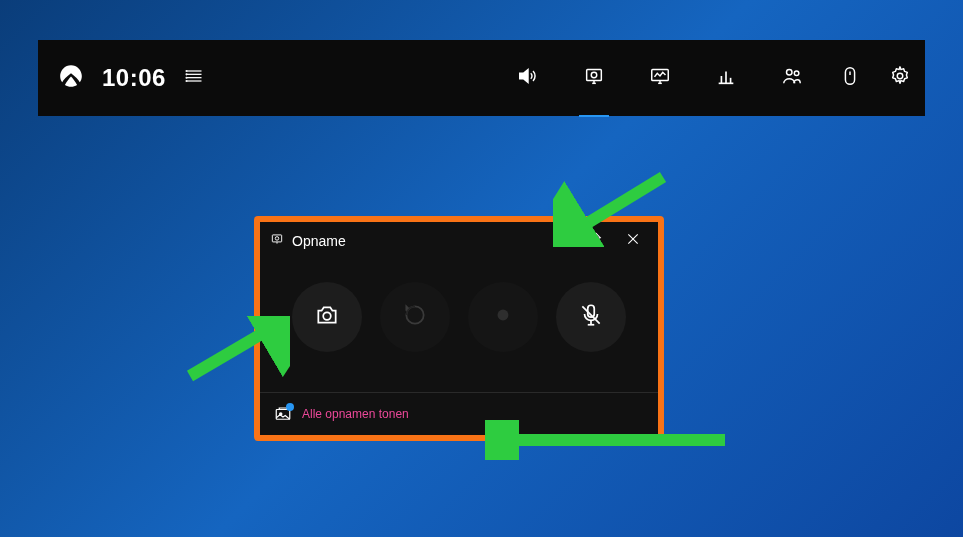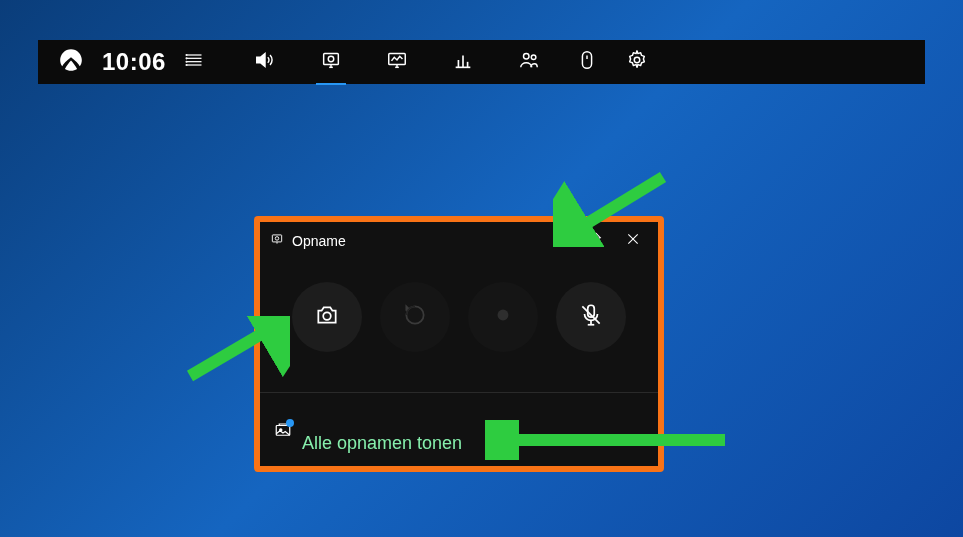--- a/index.html
+++ b/index.html
@@ -12,24 +12,25 @@
   position: relative;
   overflow: hidden;
 }
 
 
 .toolbar {
   position: absolute;
   top: 40px;
   left: 38px;
   right: 38px;
-  height: 44px;
+  height: 76px;
   background: #0b0b0b;
   display: flex;
   align-items: center;
+  justify-content: space-between;
 }
 .toolbar-left {
   display: flex;
   align-items: center;
   gap: 18px;
   padding: 0 20px;
   height: 100%;
 }
 .clock {
   font-size: 24px;
@@ -119,23 +120,22 @@
 .panel-footer {
   border-top: 1px solid #2a2a2a;
   display: flex;
   align-items: center;
   gap: 10px;
   padding: 12px 14px;
   cursor: pointer;
   position: relative;
 }
 .panel-footer-label {
-  font-size: 18px;
-  color: #86efac;
-  margin-top: 28px;
+  font-size: 12px;
+  color: #ec4899;
 }
 .footer-icon-wrap { position: relative; display: inline-flex; }
 .blue-dot {
   position: absolute;
   top: -2px;
   right: -2px;
   width: 8px;
   height: 8px;
   border-radius: 50%;
   background: #2897f4;

